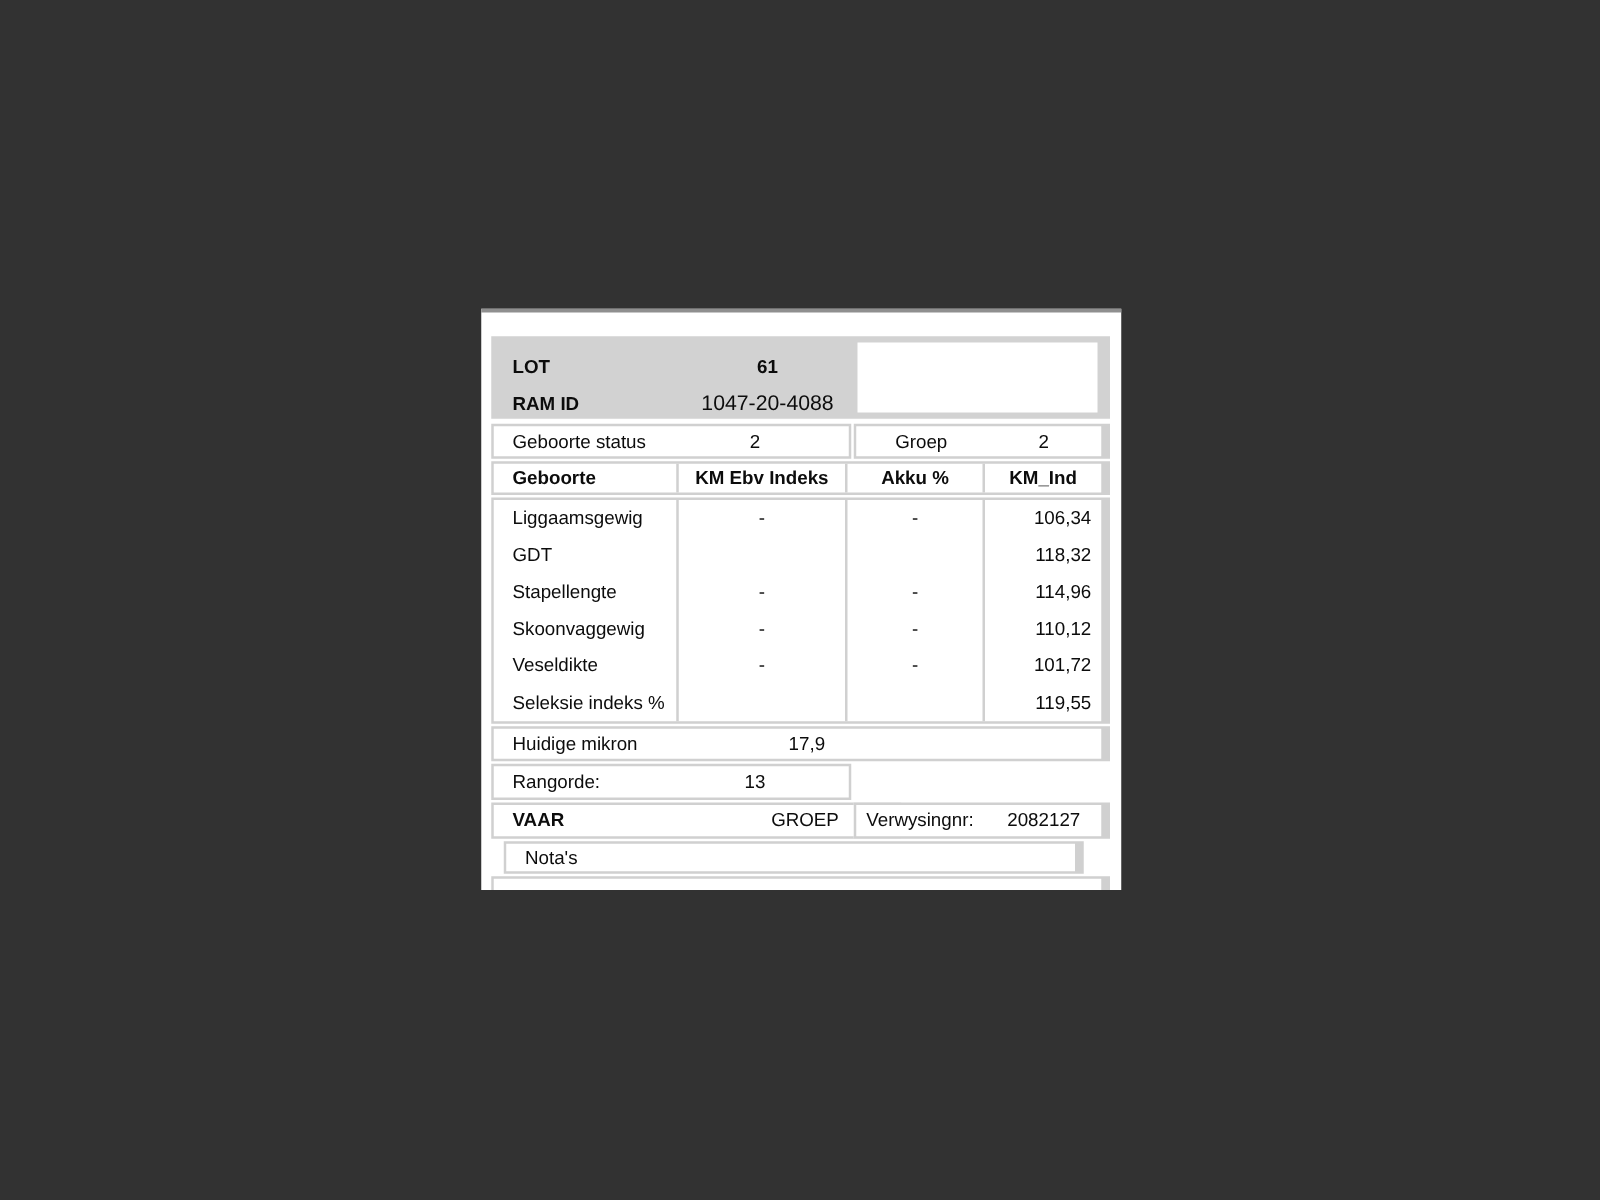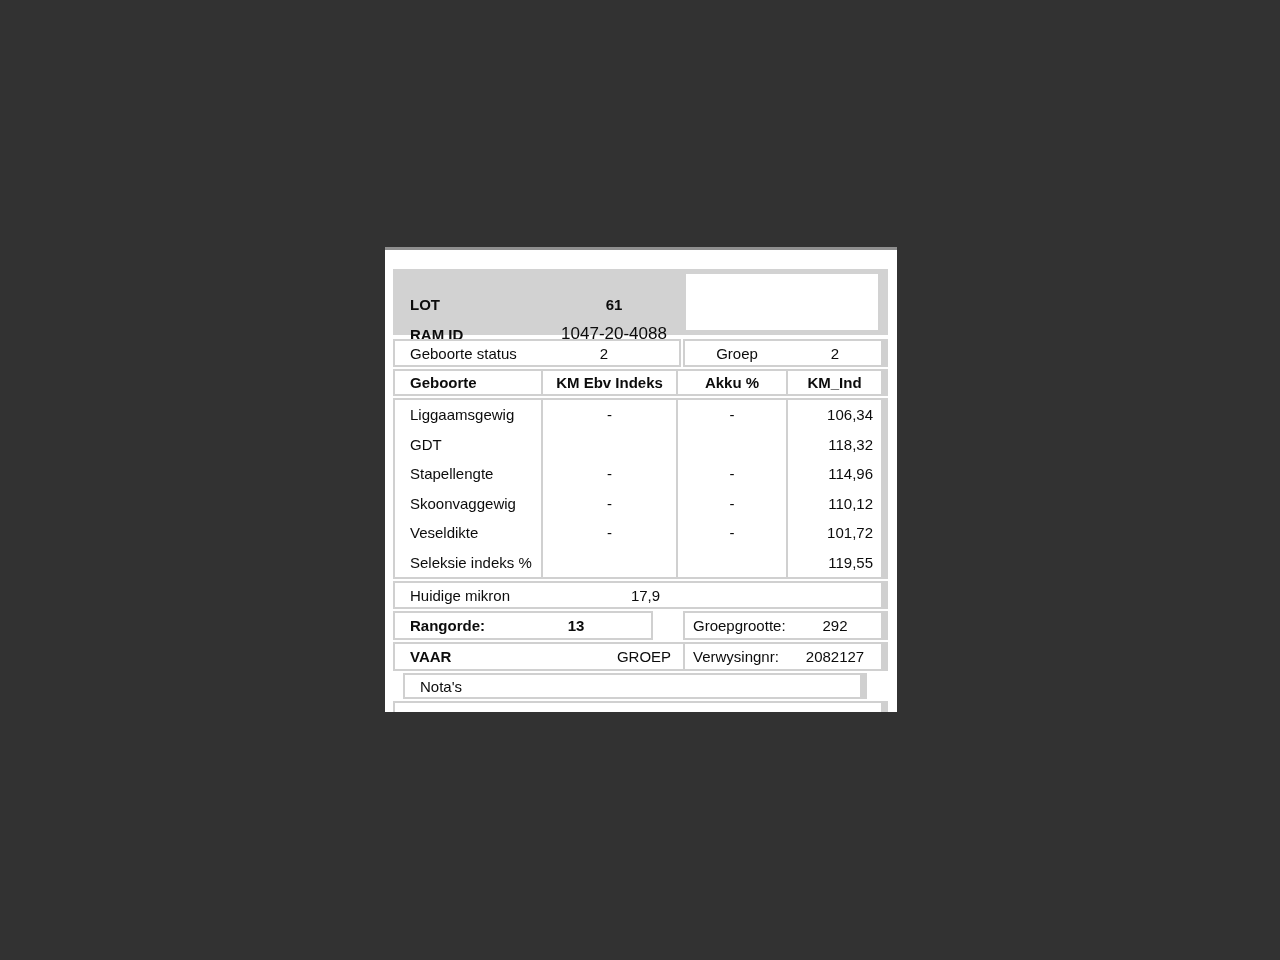--- a/index.html
+++ b/index.html
@@ -16,21 +16,21 @@
     width:512px; height:465px;
     background:#ffffff;
     border-top:3px solid #8f8f8f;
     overflow:hidden;
   }
   .abs { position:absolute; }
   
   .band {
     left:8px; top:19px; width:495px; height:66px;
     background:#d2d2d2;
-    padding-top:20px;
+    padding-top:9px;
   }
   .band-row { height:30px; display:flex; align-items:center; width:296px; }
   .band-row .lbl { padding-left:17px; flex:1; font-size:15px; }
   .band-row .val { width:150px; margin-left:4px; text-align:center; font-size:15px; }
   .band-row .val.big { font-size:17px; }
   .b { font-weight:bold; }
   .inset {
     position:absolute; left:293px; top:5px; width:192px; height:56px;
     background:#ffffff;
   }
@@ -130,27 +130,23 @@
       <div>119,55</div>
     </div>
   </div>
 
   <div class="abs box wide" style="left:8px; top:331px; width:495px; height:28px;">
     <span class="lbl">Huidige mikron</span>
     <span class="val">17,9</span>
     <span style="flex:1;"></span>
   </div>
 
-  <div class="abs box" style="left:8px; top:361px; width:260px; height:29px;font-weight:bold;">
+  <div class="abs box" style="left:8px; top:361px; width:288px; height:29px;">
     <span class="lbl">Rangorde:</span>
     <span class="val">13</span>
-  </div>
-  <div class="abs box wide rbox" style="left:298px; top:361px; width:205px; height:29px;">
-    <span class="lbl-l">Groepgrootte:</span>
-    <span class="val-r">292</span>
   </div>
 
   <div class="abs box" style="left:8px; top:392px; width:328px; height:29px;">
     <span class="lbl b">VAAR</span>
     <span class="val">GROEP</span>
   </div>
   <div class="abs box wide rbox" style="left:298px; top:392px; width:205px; height:29px;">
     <span class="lbl-l">Verwysingnr:</span>
     <span class="val-r">2082127</span>
   </div>

